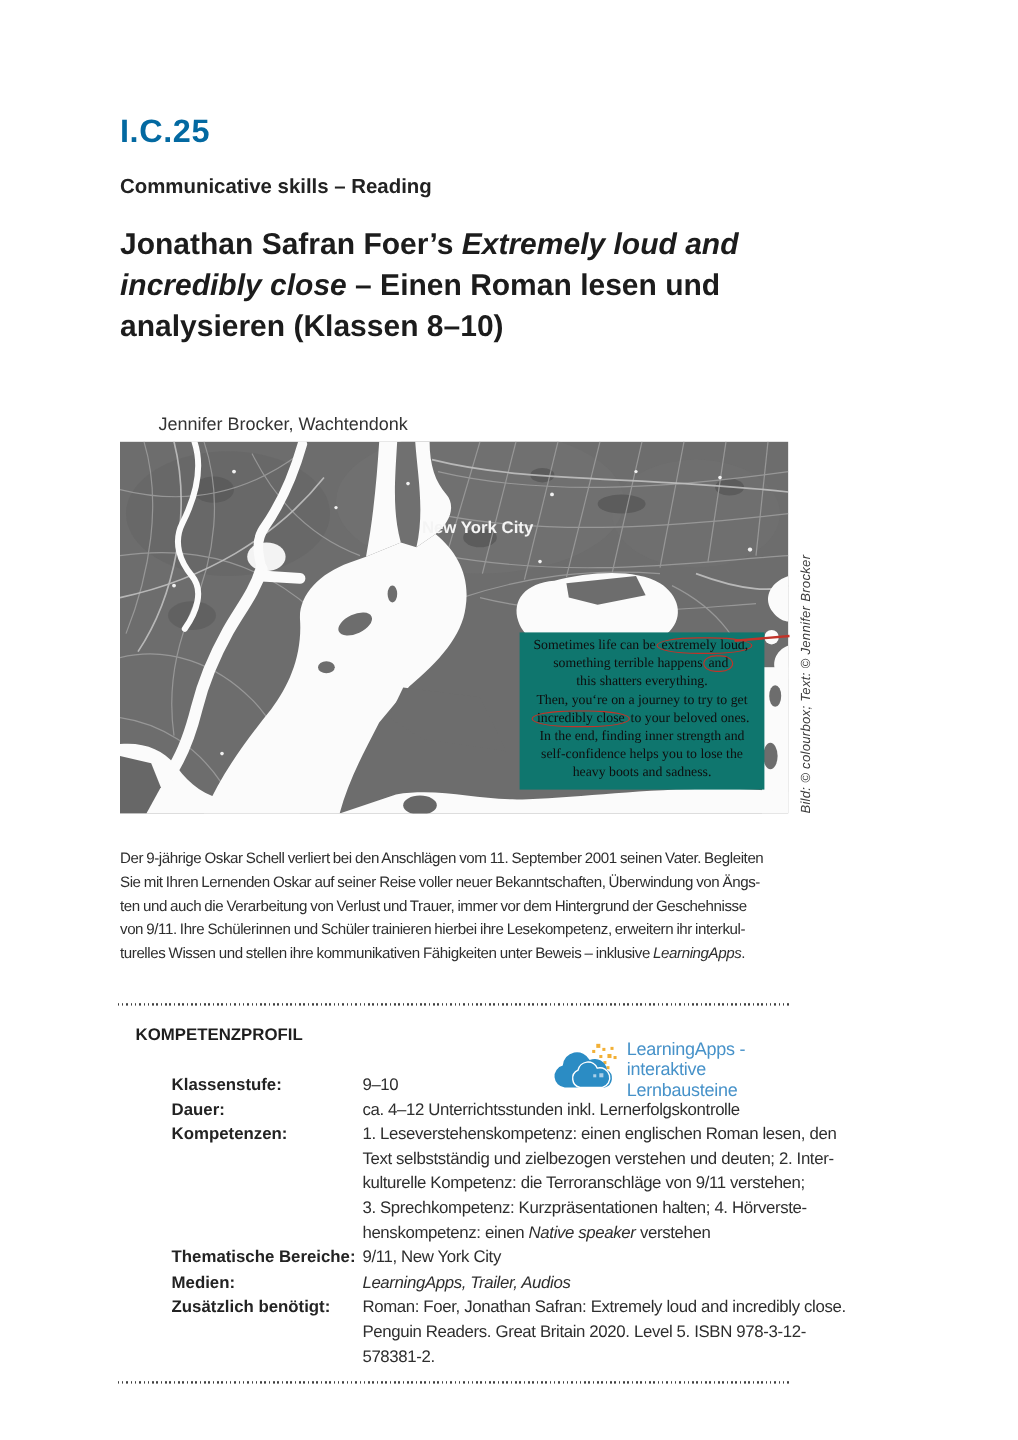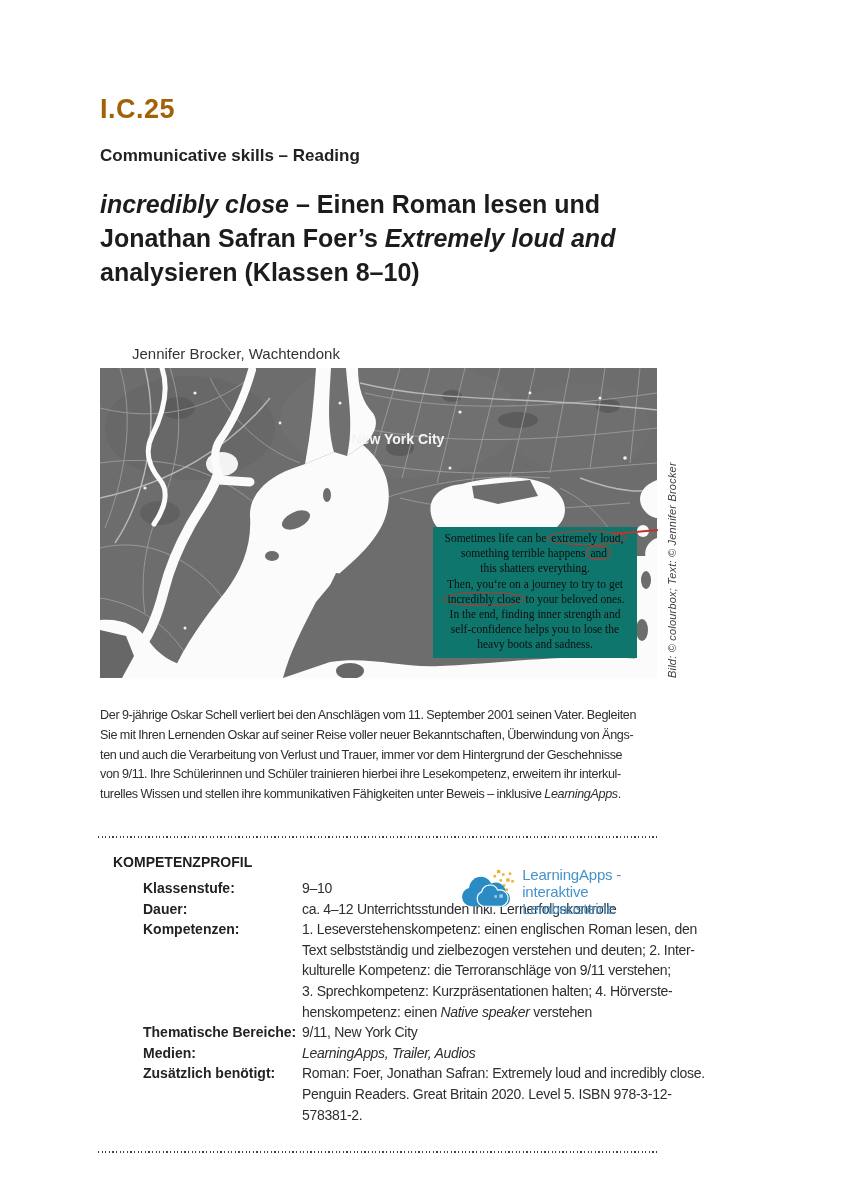--- a/index.html
+++ b/index.html
@@ -1,21 +1,21 @@
 <!DOCTYPE html>
 <html><head>
 <meta charset="utf-8">
 <style>
   html,body{margin:0;padding:0;}
   body{
     width:848px;height:1200px;background:#ffffff;position:relative;
     font-family:"Liberation Sans",sans-serif;color:#2b2b2b;overflow:hidden;
   }
   .abs{position:absolute;}
-  #code{left:100px;top:94px;font-size:27px;font-weight:600;color:#a16207;letter-spacing:.5px;}
+  #code{left:100px;top:94px;font-size:27px;font-weight:600;color:#0369a1;letter-spacing:.5px;}
   #subject{left:100px;top:146px;font-size:17px;font-weight:700;color:#222;text-align:right;}
   #title{left:100px;top:187px;width:580px;font-size:25px;font-weight:700;line-height:34px;color:#1c1c1c;}
   #author{left:100px;top:345px;font-size:15px;color:#333;margin-left:32px;}
 
   
   #map-wrap{left:100px;top:368px;width:557px;height:310px;}
   #map-svg{position:absolute;left:0;top:0;}
   #quote-box{
     position:absolute;left:333px;top:159px;width:204px;height:131px;
     background:#0f766e;box-sizing:border-box;padding-top:4px;
@@ -34,38 +34,38 @@
     font-size:11px;font-style:italic;color:#3c3c3c;letter-spacing:.2px;
   }
 
   #intro{left:100px;top:706px;width:562px;font-size:12.6px;line-height:19.8px;
     color:#2e2e2e;letter-spacing:-0.35px;word-spacing:-0.5px;}
   .dots{height:2px;background-image:repeating-linear-gradient(90deg,#3f3f3f 0 1.3px,transparent 1.3px 3.6px);}
   #dot-top{left:98px;top:836px;width:560px;}
   #dot-bottom{left:98px;top:1151px;width:560px;}
 
   #profile{left:113px;top:854px;width:545px;}
-  #profile-heading{font-size:14px;font-weight:700;color:#1e1e1e;margin-bottom:8px;}
+  #profile-heading{font-size:14px;font-weight:700;color:#1e1e1e;margin-bottom:23px;}
   .prow{display:grid;grid-template-columns:159px 1fr;font-size:14px;line-height:20.6px;color:#2e2e2e;padding-left:30px;}
   .plabel{font-weight:700;color:#232323;}
   .pval{letter-spacing:-0.3px;}
   .pval .vline{white-space:nowrap;}
   .it{font-style:italic;}
 
   #logo{left:458px;top:864px;width:210px;height:54px;display:flex;align-items:center;gap:5px;}
   #logo-text{font-size:15px;line-height:17px;color:#4792c9;letter-spacing:-0.2px;}
 </style>
 </head>
 <body>
 
 <div class="abs" id="code">I.C.25</div>
 <div class="abs" id="subject">Communicative skills – Reading</div>
 <div class="abs" id="title">
+  <div><span>Jonathan Safran Foer’s </span><span class="it">Extremely loud and</span></div>
   <div><span class="it">incredibly close</span><span> – Einen Roman lesen und</span></div>
-  <div><span>Jonathan Safran Foer’s </span><span class="it">Extremely loud and</span></div>
   <div><span>analysieren (Klassen 8–10)</span></div>
 </div>
 <div class="abs" id="author">Jennifer Brocker, Wachtendonk</div>
 
 <div class="abs" id="map-wrap">
   <svg id="map-svg" width="557" height="310" viewBox="0 0 557 310">
     <rect width="557" height="310" fill="#6d6d6d"></rect>
 
     <ellipse cx="90" cy="60" rx="85" ry="52" fill="#646464" opacity="0.55"></ellipse>
     <ellipse cx="300" cy="50" rx="120" ry="60" fill="#767676" opacity="0.3"></ellipse>

